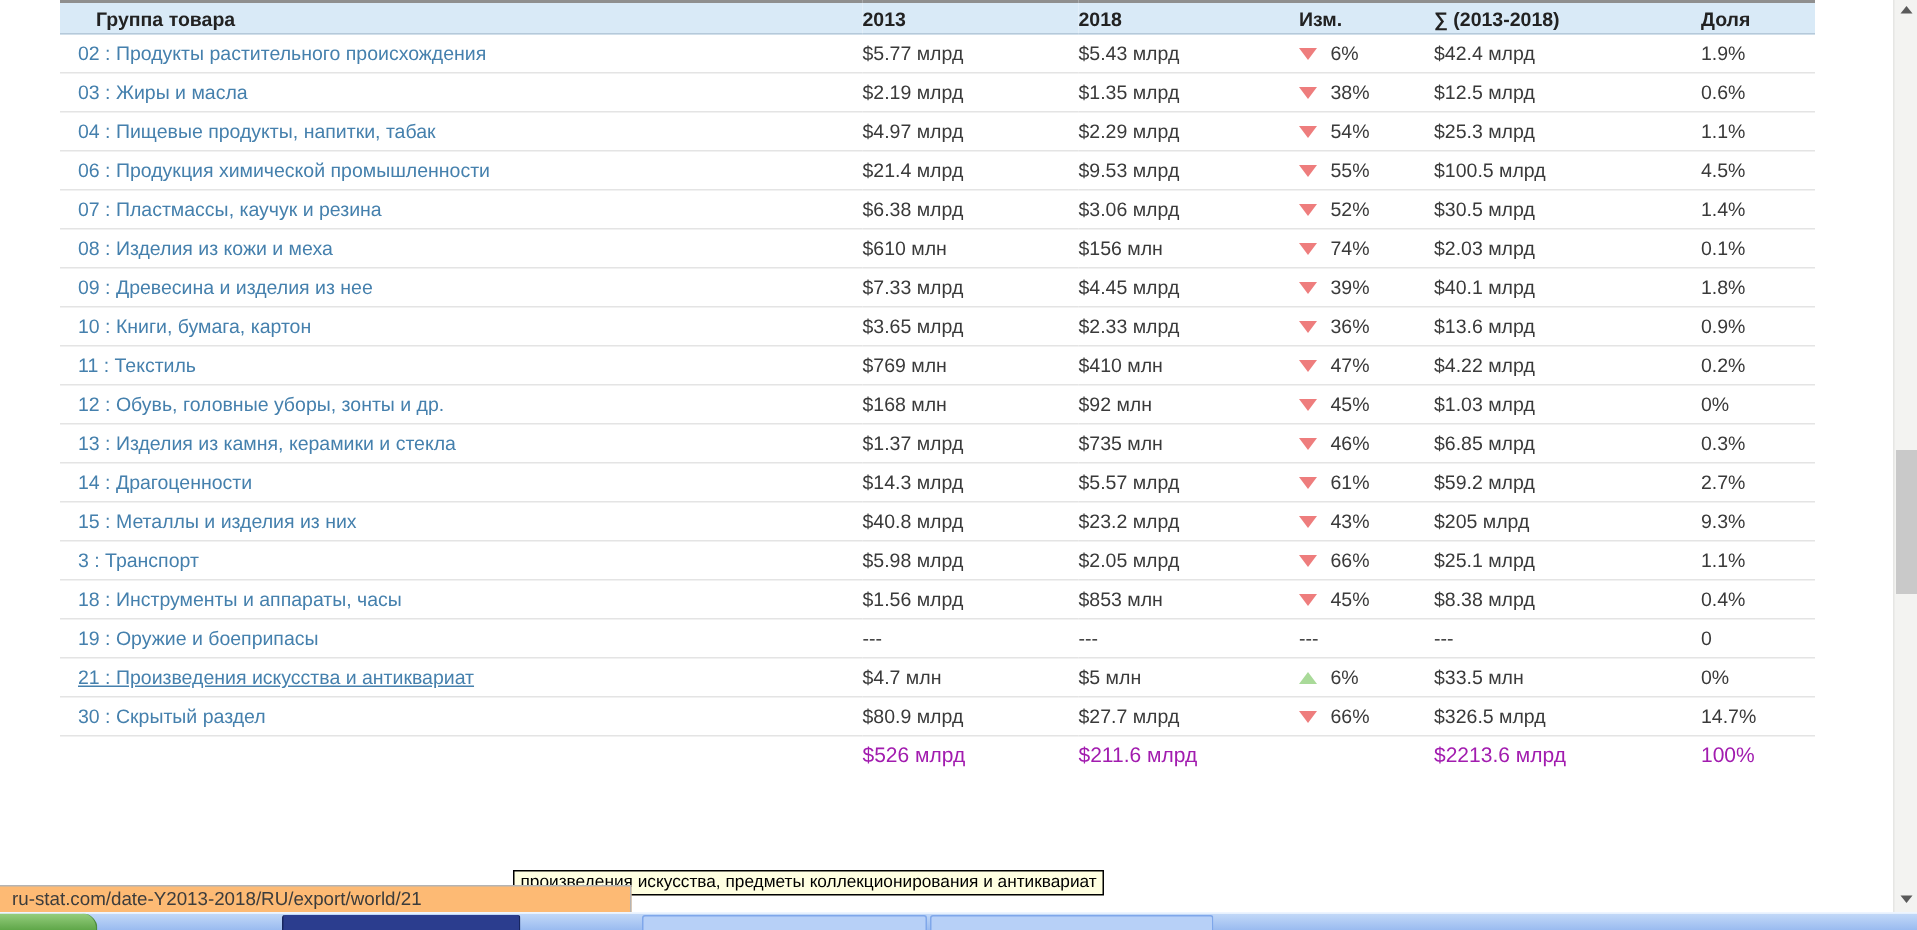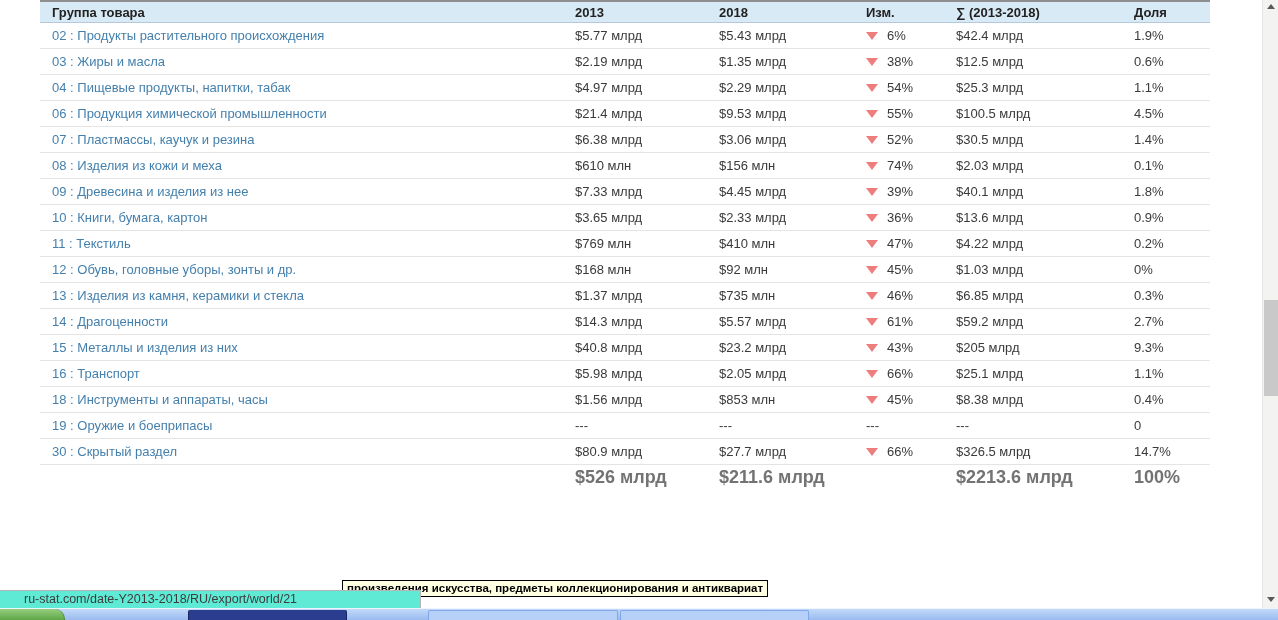--- a/index.html
+++ b/index.html
@@ -15,46 +15,46 @@
   }
   col.c1{width:535px;} col.c2{width:144px;} col.c3{width:147px;}
   col.c4{width:90px;}  col.c5{width:178px;} col.c6{width:76px;}
   thead th{
     background:var(--header-bg);
     border-top:2px solid #8f8f8f;
     border-bottom:1px solid #b5c9da;
     height:20px;font-size:13px;font-weight:bold;color:#222;
     text-align:left;padding:0;vertical-align:middle;white-space:nowrap;
   }
-  th.cg{padding-left:12px;}
+  th.cg{padding-left:24px;}
   tbody td{
     height:25px;border-bottom:1px solid #e4e4e4;
     font-size:13px;color:#3a3a3a;padding:0;vertical-align:middle;white-space:nowrap;
   }
   td.cg{padding-left:12px;}
   td.cg a{color:var(--link);text-decoration:none;cursor:pointer;}
   td.cg a.hover{text-decoration:underline;}
   tfoot td{
-    height:24px;font-size:18px;font-weight:bold;color:#737373;
+    height:24px;font-size:14px;font-weight:normal;color:#a21caf;
     border-top:1px solid #9a9a9a;padding:0;vertical-align:middle;white-space:nowrap;
   }
   .arr{display:inline-block;width:0;height:0;margin-right:9px;vertical-align:middle;position:relative;top:-1px;}
   .arr.down{border-left:6px solid transparent;border-right:6px solid transparent;border-top:8px solid var(--down-arrow);}
   .arr.up{border-left:6px solid transparent;border-right:6px solid transparent;border-bottom:8px solid var(--up-arrow);}
   
   .tooltip{
     position:absolute;left:342px;top:580px;height:15px;line-height:15px;
     background:var(--tooltip-bg);border:1px solid #000;
-    font-size:11.5px;color:#000;padding:0 4px;white-space:nowrap;z-index:5;font-weight:bold;
+    font-size:11.5px;color:#000;padding:0 4px;white-space:nowrap;z-index:5;
   }
   
   .statusbar{
     position:absolute;left:0;top:590px;width:421px;height:18px;box-sizing:border-box;
-    background:#5eead4;border-top:1px solid #b4b4b4;border-right:1px solid #b4b4b4;
-    font-size:12.5px;color:#3c3c3c;line-height:16px;padding-left:24px;z-index:6;
+    background:#fdba74;border-top:1px solid #b4b4b4;border-right:1px solid #b4b4b4;
+    font-size:12.5px;color:#3c3c3c;line-height:16px;padding-left:8px;z-index:6;
   }
   
   .scrollbar{
     position:absolute;right:0;top:0;width:16px;height:608px;box-sizing:border-box;
     background:#f3f3f1;border-left:1px solid #e6e6e4;z-index:4;
   }
   .sb-up{position:absolute;top:4px;left:4px;width:0;height:0;
     border-left:4px solid transparent;border-right:4px solid transparent;border-bottom:5px solid #5a5a5a;}
   .sb-down{position:absolute;bottom:6px;left:4px;width:0;height:0;
     border-left:4px solid transparent;border-right:4px solid transparent;border-top:5px solid #5a5a5a;}
@@ -194,21 +194,21 @@
       </tr>
       <tr>
         <td class="cg"><a>15 : Металлы и изделия из них</a></td>
         <td>$40.8 млрд</td>
         <td>$23.2 млрд</td>
         <td><span class="arr down"></span><span>43%</span></td>
         <td>$205 млрд</td>
         <td>9.3%</td>
       </tr>
       <tr>
-        <td class="cg"><a>16 : Транспорт</a></td>
+        <td class="cg"><a>3 : Транспорт</a></td>
         <td>$5.98 млрд</td>
         <td>$2.05 млрд</td>
         <td><span class="arr down"></span><span>66%</span></td>
         <td>$25.1 млрд</td>
         <td>1.1%</td>
       </tr>
       <tr>
         <td class="cg"><a>18 : Инструменты и аппараты, часы</a></td>
         <td>$1.56 млрд</td>
         <td>$853 млн</td>
@@ -216,20 +216,28 @@
         <td>$8.38 млрд</td>
         <td>0.4%</td>
       </tr>
       <tr>
         <td class="cg"><a>19 : Оружие и боеприпасы</a></td>
         <td>---</td>
         <td>---</td>
         <td><span>---</span></td>
         <td>---</td>
         <td>0</td>
+      </tr>
+      <tr>
+        <td class="cg"><a class="hover">21 : Произведения искусства и антиквариат</a></td>
+        <td>$4.7 млн</td>
+        <td>$5 млн</td>
+        <td><span class="arr up"></span><span>6%</span></td>
+        <td>$33.5 млн</td>
+        <td>0%</td>
       </tr>
       <tr>
         <td class="cg"><a>30 : Скрытый раздел</a></td>
         <td>$80.9 млрд</td>
         <td>$27.7 млрд</td>
         <td><span class="arr down"></span><span>66%</span></td>
         <td>$326.5 млрд</td>
         <td>14.7%</td>
       </tr>
     </tbody>

